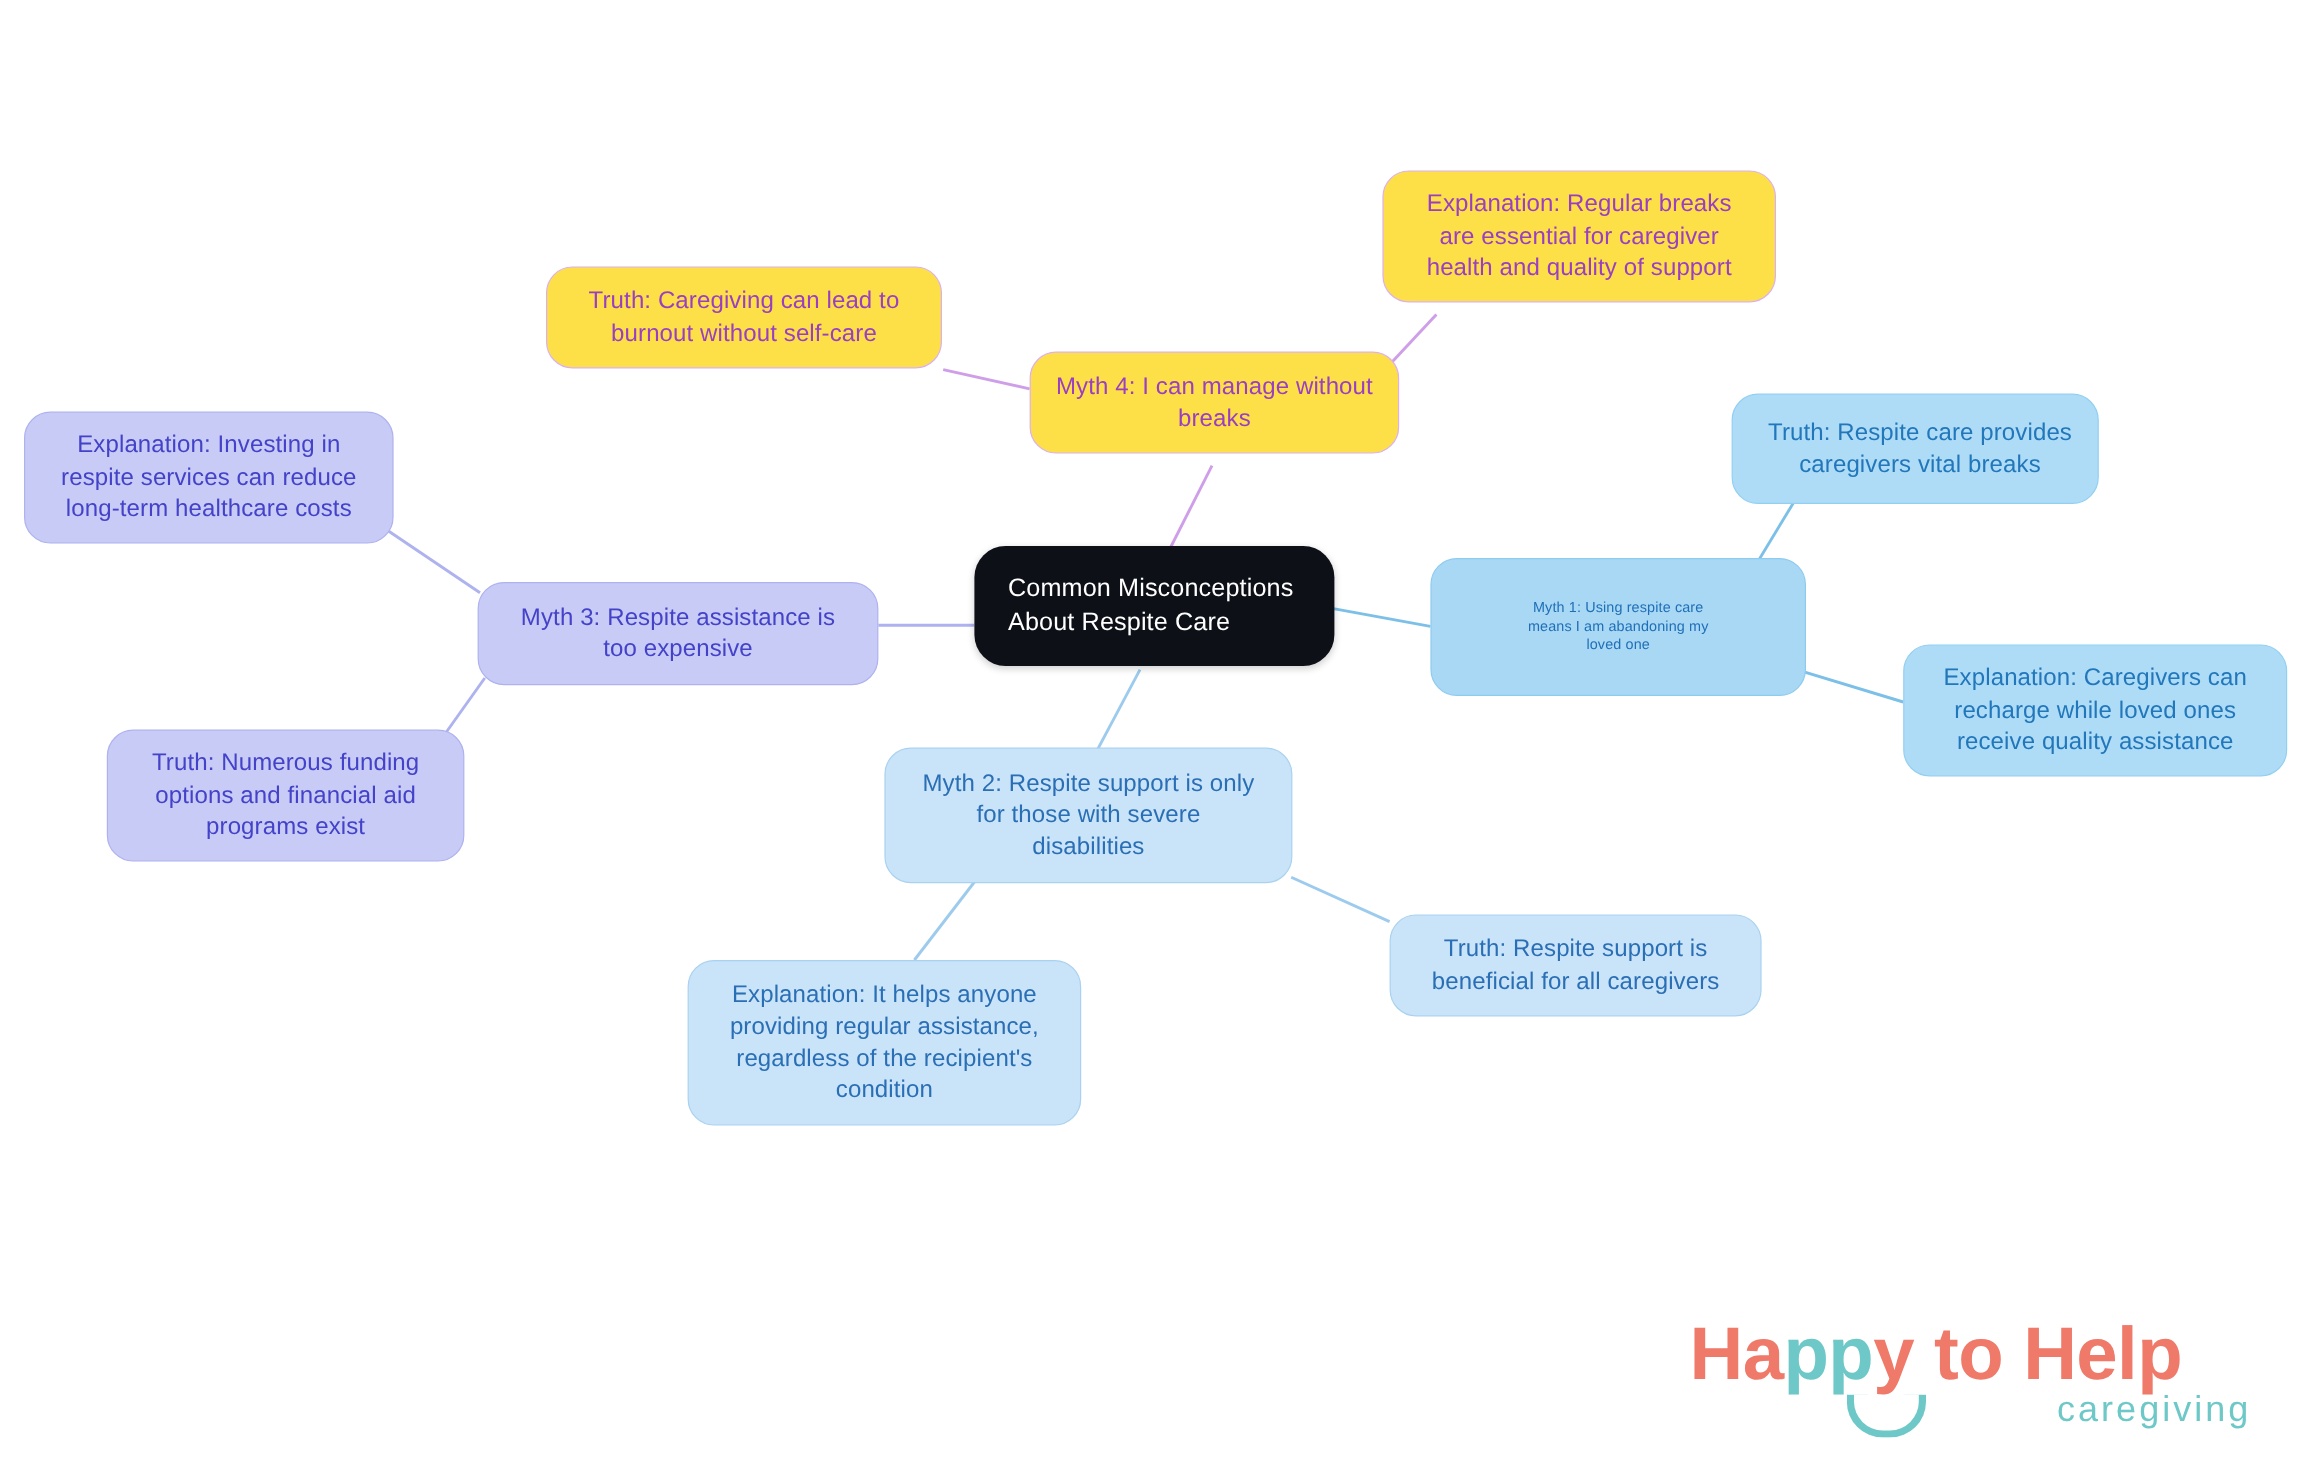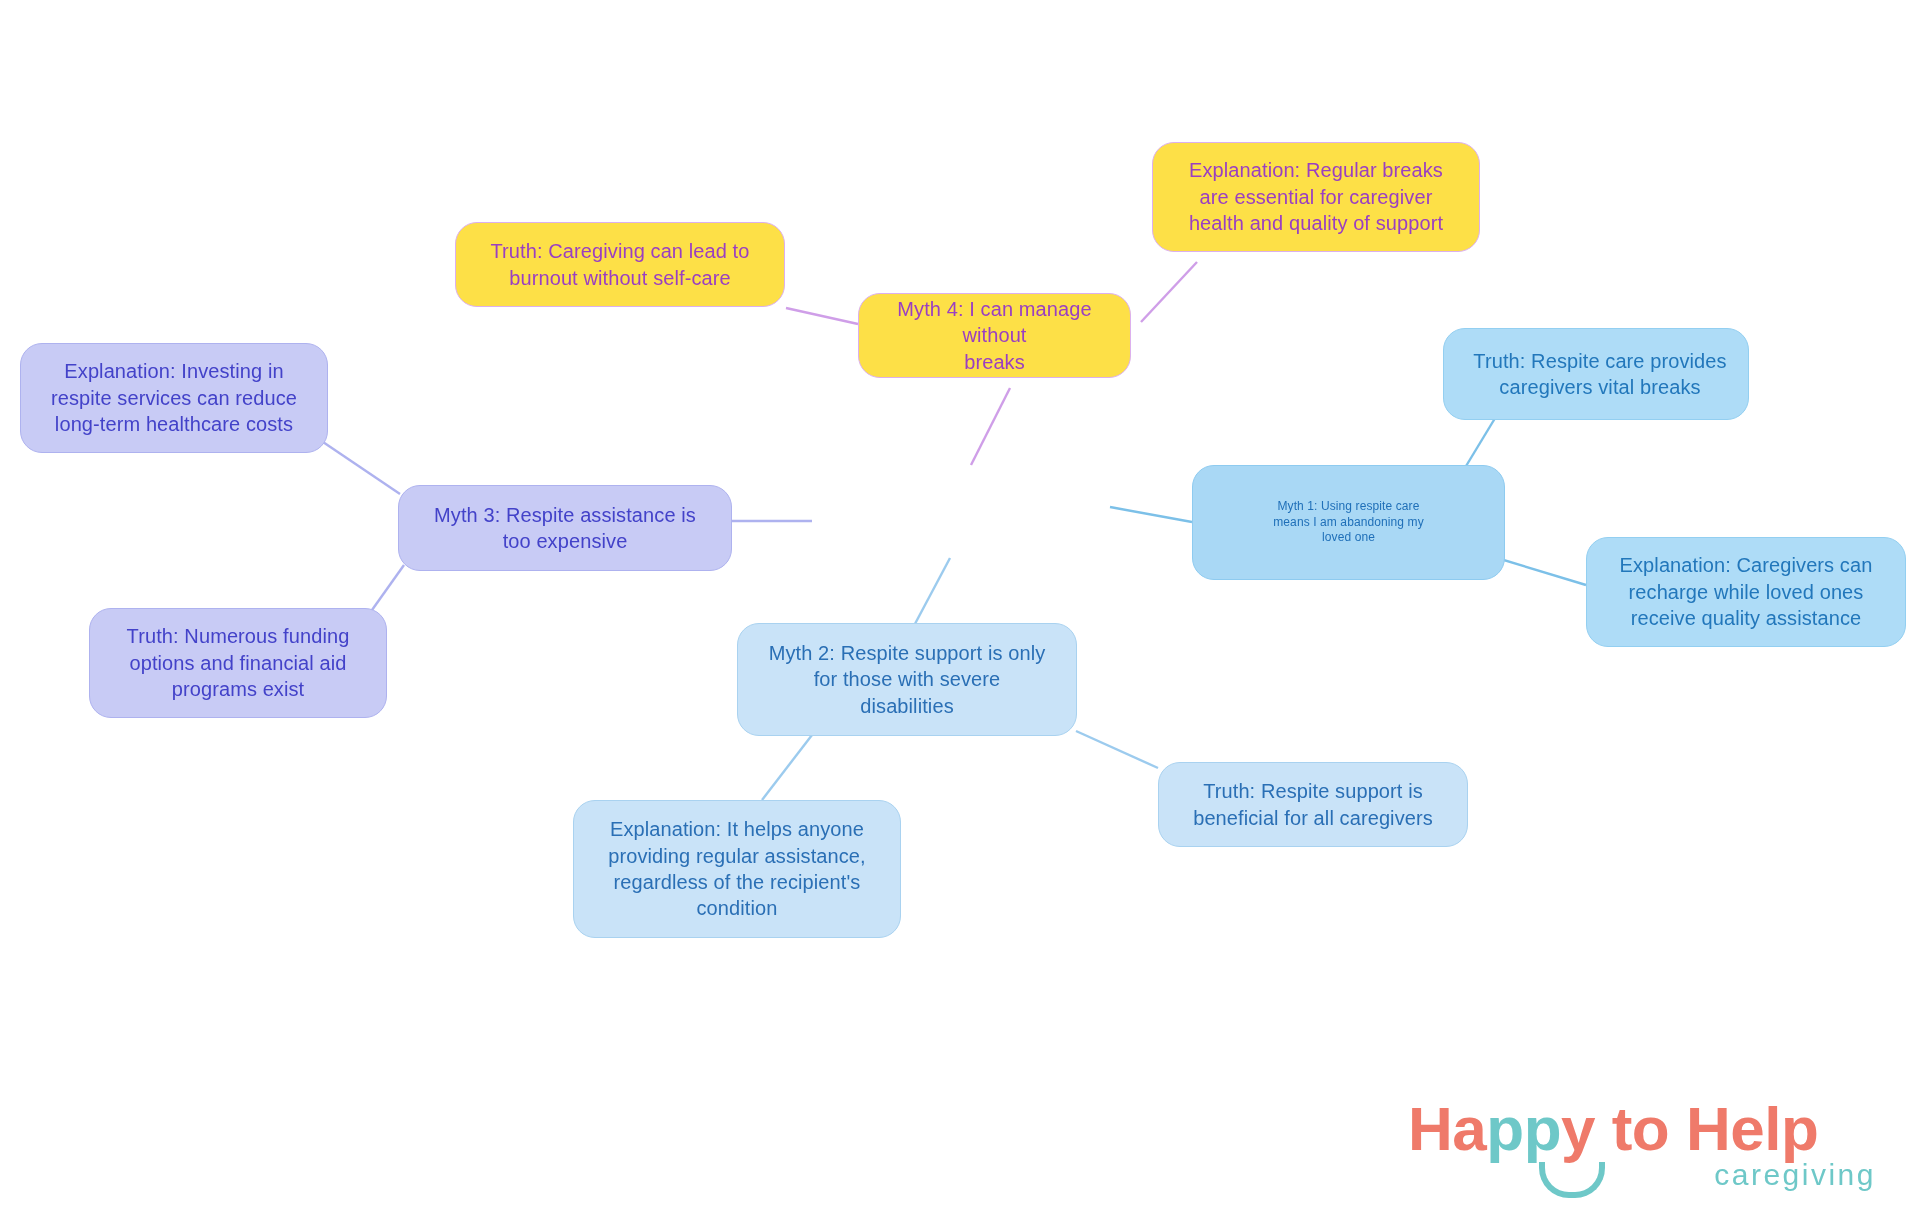--- a/index.html
+++ b/index.html
@@ -145,20 +145,24 @@
 
     <line x1="404" y1="565" x2="372" y2="610" stroke="#aeb2ef" stroke-width="2.4"></line>
 
     <line x1="971" y1="465" x2="1010" y2="388" stroke="#cf9ee8" stroke-width="2.4"></line>
 
     <line x1="858" y1="324" x2="786" y2="308" stroke="#cf9ee8" stroke-width="2.4"></line>
 
     <line x1="1141" y1="322" x2="1197" y2="262" stroke="#cf9ee8" stroke-width="2.4"></line>
   </svg>
 
+  <div class="node root" style="left:812px; top:455px; width:300px; height:100px;">
+    <span>Common Misconceptions
+About Respite Care</span>
+  </div>
 
   <div class="node b1" style="left:1192px; top:465px; width:313px; height:115px;">
     <span>Myth 1: Using respite care
 means I am abandoning my
 loved one</span>
   </div>
   <div class="node b1l" style="left:1443px; top:328px; width:306px; height:92px;padding-left:24px;">
     <span>Truth: Respite care provides
 caregivers vital breaks</span>
   </div>
@@ -192,21 +196,21 @@
     <span>Explanation: Investing in
 respite services can reduce
 long-term healthcare costs</span>
   </div>
   <div class="node b3" style="left:89px; top:608px; width:298px; height:110px;">
     <span>Truth: Numerous funding
 options and financial aid
 programs exist</span>
   </div>
 
-  <div class="node b4" style="left:858px; top:293px; width:273px; height:85px;">
+  <div class="node b4" style="left:858px; top:293px; width:308px; height:85px;">
     <span>Myth 4: I can manage without
 breaks</span>
   </div>
   <div class="node b4" style="left:455px; top:222px; width:330px; height:85px;text-align:center;">
     <span>Truth: Caregiving can lead to
 burnout without self-care</span>
   </div>
   <div class="node b4" style="left:1152px; top:142px; width:328px; height:110px;">
     <span>Explanation: Regular breaks
 are essential for caregiver

